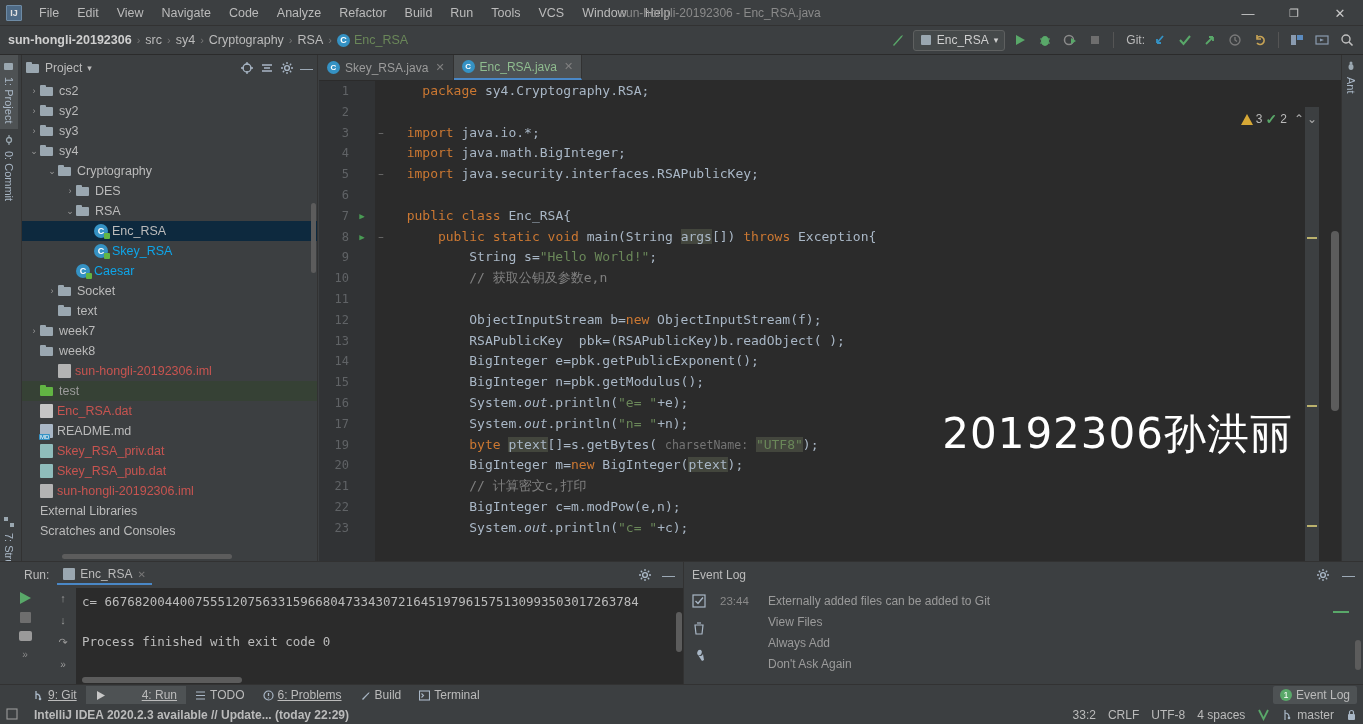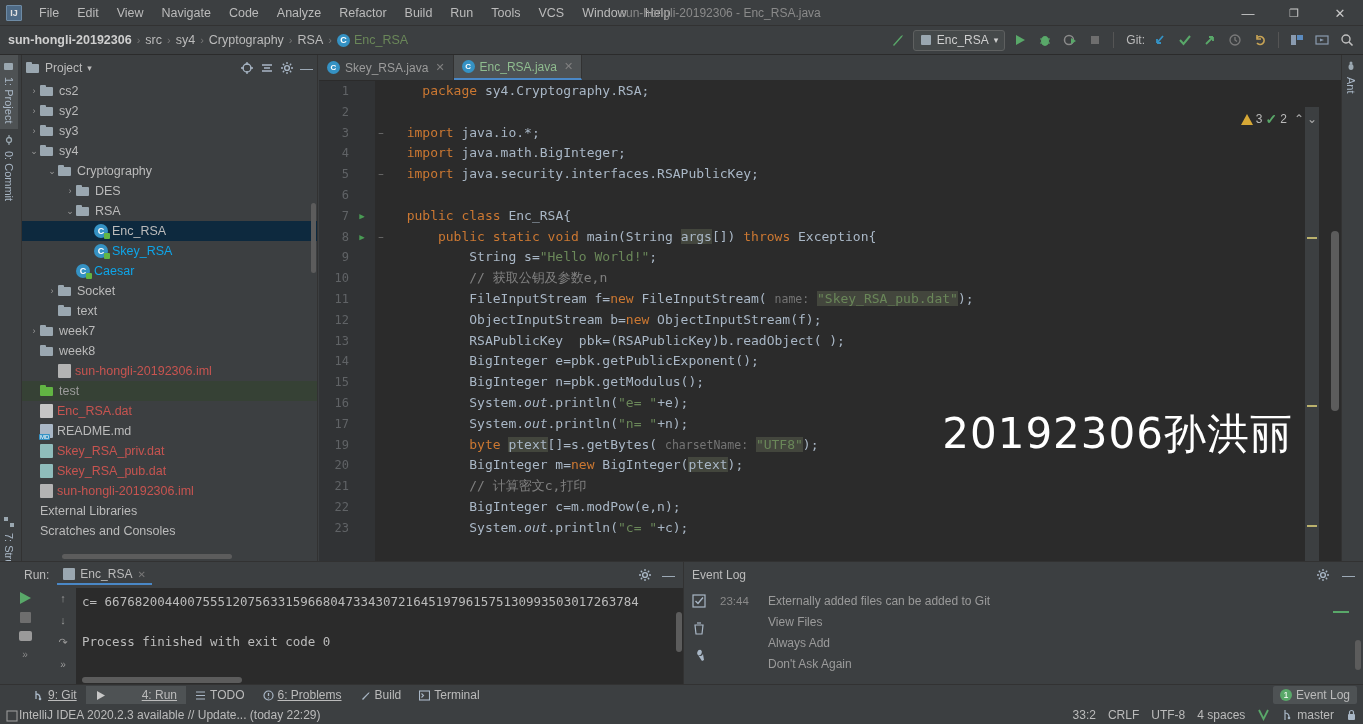--- a/index.html
+++ b/index.html
@@ -297,21 +297,21 @@
     display: flex; align-items: center; gap: 4px; padding: 2px 9px;
     font-size: 12px; color: #bbbbbb;
   }
   .tw-item.active { background: #4e5254; gap: 36px; }
   .tw-under { text-decoration: underline; }
   .statusbar {
     position: absolute; left: 0; top: 705px; width: 1363px; height: 19px;
     background: #3c3f41; display: flex; align-items: center;
     padding: 0 6px; font-size: 12px; color: #bbbbbb;
   }
-  .status-left { display: flex; align-items: flex-end; gap: 1px; }
+  .status-left { display: flex; align-items: flex-start; gap: 16px; font-weight: bold; }
   .status-right { margin-left: auto; display: flex; align-items: center; gap: 12px; }
   .evt-badge {
     position: absolute; right: 6px; top: 686px; display: flex; align-items: center;
     gap: 4px; background: #4e5254; padding: 2px 7px; font-size: 12px; border-radius: 2px;
   }
   .green-dot {
     width: 12px; height: 12px; border-radius: 50%; background: #59a869;
     color: #fff; font-size: 9px; display: flex; align-items: center; justify-content: center;
   }
   .ic { display: inline-flex; align-items: center; justify-content: center; }
@@ -665,21 +665,21 @@
           <div class="cline"><span class="lnum">1</span><span class="gmark"></span><span class="fold"></span><span><span class="ctext">    <span class="kw">package</span> sy4.Cryptography.RSA;</span></span></div>
           <div class="cline"><span class="lnum">2</span><span class="gmark"></span><span class="fold"></span><span><span class="ctext"></span></span></div>
           <div class="cline"><span class="lnum">3</span><span class="gmark"></span><span class="fold">−</span><span><span class="ctext">  <span class="kw">import</span> java.io.*;</span></span></div>
           <div class="cline"><span class="lnum">4</span><span class="gmark"></span><span class="fold"></span><span><span class="ctext">  <span class="kw">import</span> java.math.BigInteger;</span></span></div>
           <div class="cline"><span class="lnum">5</span><span class="gmark"></span><span class="fold">−</span><span><span class="ctext">  <span class="kw">import</span> java.security.interfaces.RSAPublicKey;</span></span></div>
           <div class="cline"><span class="lnum">6</span><span class="gmark"></span><span class="fold"></span><span><span class="ctext"></span></span></div>
           <div class="cline"><span class="lnum">7</span><span class="gmark">▶</span><span class="fold"></span><span><span class="ctext">  <span class="kw">public</span> <span class="kw">class</span> Enc_RSA{</span></span></div>
           <div class="cline"><span class="lnum">8</span><span class="gmark">▶</span><span class="fold">−</span><span><span class="ctext">      <span class="kw">public</span> <span class="kw">static</span> <span class="kw">void</span> main(String <span class="hl-box">args</span>[]) <span class="kw">throws</span> Exception{</span></span></div>
           <div class="cline"><span class="lnum">9</span><span class="gmark"></span><span class="fold"></span><span><span class="ctext">          String s=<span class="str">"Hello World!"</span>;</span></span></div>
           <div class="cline"><span class="lnum">10</span><span class="gmark"></span><span class="fold"></span><span><span class="ctext">          <span class="cmt">// 获取公钥及参数e,n</span></span></span></div>
-          <div class="cline"><span class="lnum">11</span><span class="gmark"></span><span class="fold"></span><span><span class="ctext">          FileInputStream f=<span class="kw">new</span> FileInputStream( <span class="hint">name:</span> <span class="str hl-box">"Skey_RSA_pub.dat"</span>);</span></span></div>
+          <div class="cline"><span class="lnum">11</span><span class="gmark"></span><span class="fold"></span></div>
           <div class="cline"><span class="lnum">12</span><span class="gmark"></span><span class="fold"></span><span><span class="ctext">          ObjectInputStream b=<span class="kw">new</span> ObjectInputStream(f);</span></span></div>
           <div class="cline"><span class="lnum">13</span><span class="gmark"></span><span class="fold"></span><span><span class="ctext">          RSAPublicKey  pbk=(RSAPublicKey)b.readObject( );</span></span></div>
           <div class="cline"><span class="lnum">14</span><span class="gmark"></span><span class="fold"></span><span><span class="ctext">          BigInteger e=pbk.getPublicExponent();</span></span></div>
           <div class="cline"><span class="lnum">15</span><span class="gmark"></span><span class="fold"></span><span><span class="ctext">          BigInteger n=pbk.getModulus();</span></span></div>
           <div class="cline"><span class="lnum">16</span><span class="gmark"></span><span class="fold"></span><span><span class="ctext">          System.<span class="ital">out</span>.println(<span class="str">"e= "</span>+e);</span></span></div>
           <div class="cline"><span class="lnum">17</span><span class="gmark"></span><span class="fold"></span><span><span class="ctext">          System.<span class="ital">out</span>.println(<span class="str">"n= "</span>+n);</span></span></div>
           <div class="cline"><span class="lnum">19</span><span class="gmark"></span><span class="fold"></span><span><span class="ctext">          <span class="kw">byte</span> <span class="hl-box">ptext</span>[]=s.getBytes( <span class="hint">charsetName:</span> <span class="str hl-box">"UTF8"</span>);</span></span></div>
           <div class="cline"><span class="lnum">20</span><span class="gmark"></span><span class="fold"></span><span><span class="ctext">          BigInteger m=<span class="kw">new</span> BigInteger(<span class="hl-box">ptext</span>);</span></span></div>
           <div class="cline"><span class="lnum">21</span><span class="gmark"></span><span class="fold"></span><span><span class="ctext">          <span class="cmt">// 计算密文c,打印</span></span></span></div>
           <div class="cline"><span class="lnum">22</span><span class="gmark"></span><span class="fold"></span><span><span class="ctext">          BigInteger c=m.modPow(e,n);</span></span></div>

